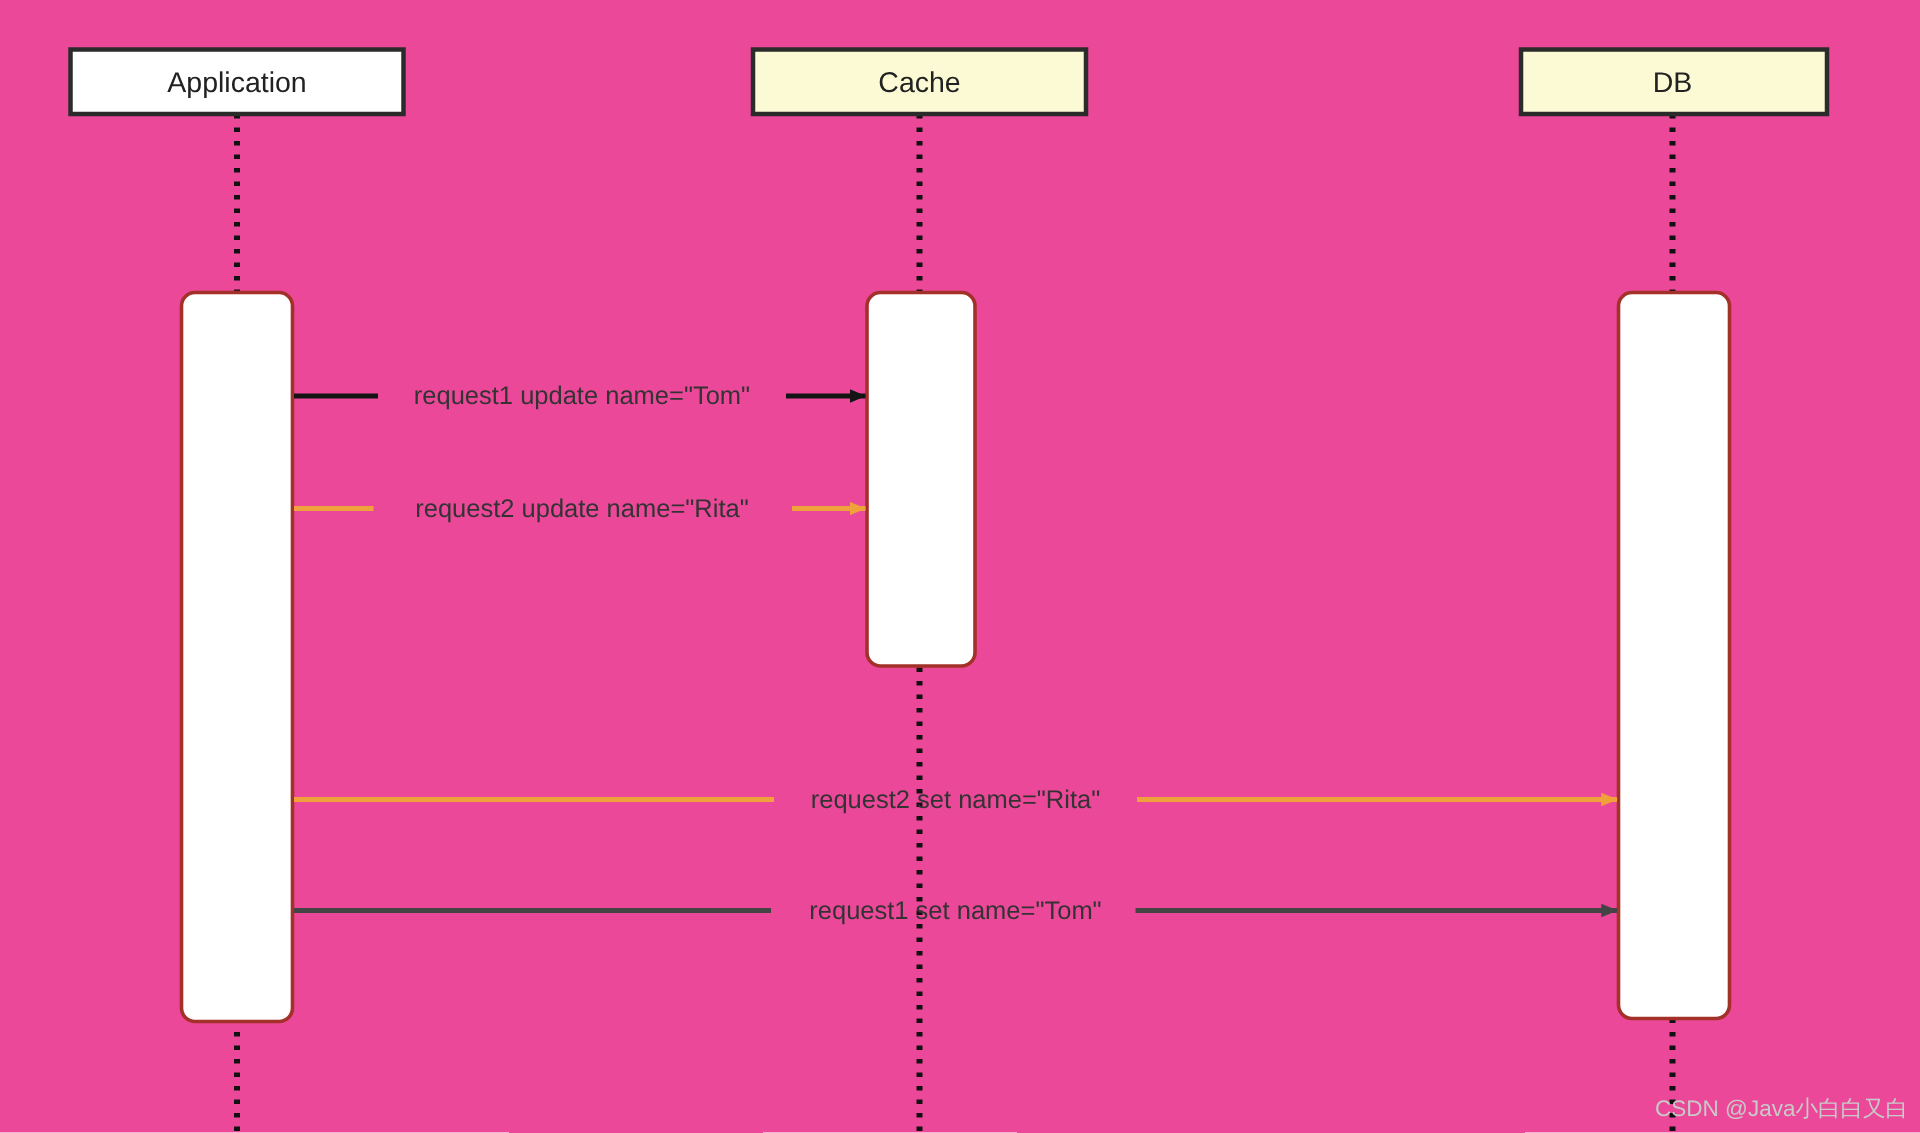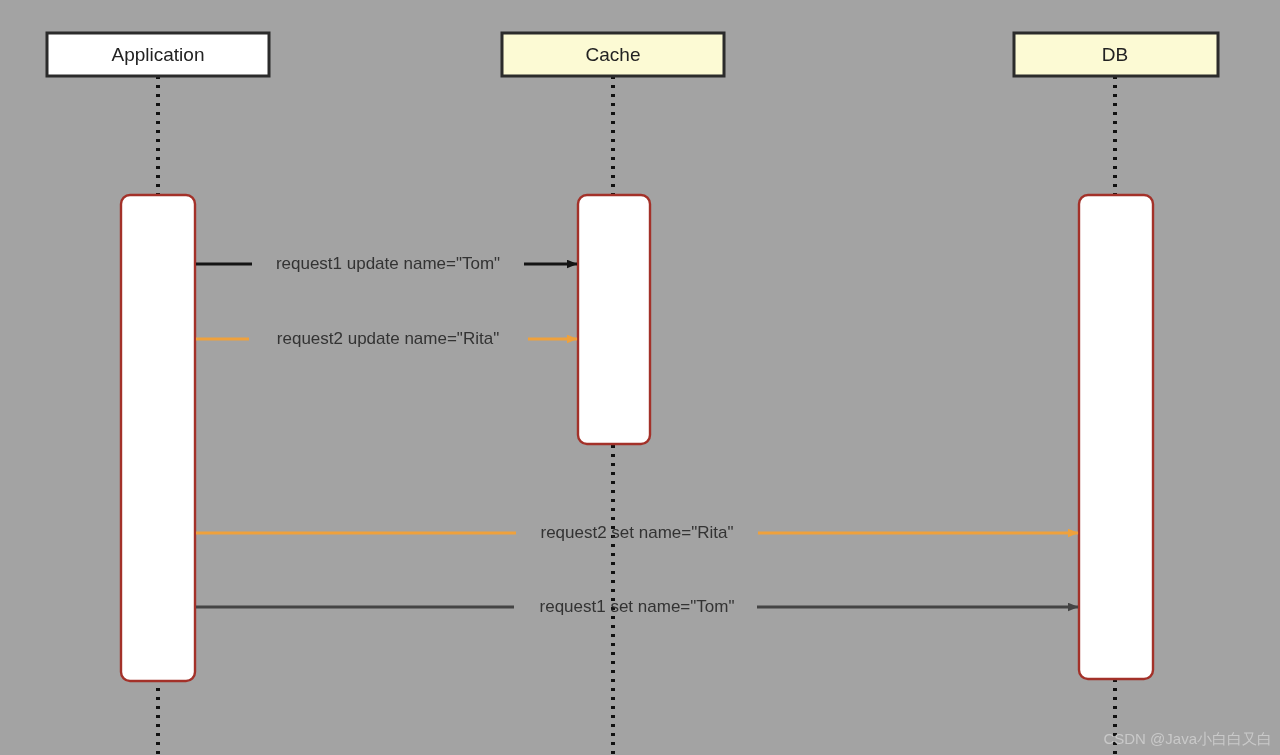--- a/index.html
+++ b/index.html
@@ -10,21 +10,21 @@
   body {
     font-family: "Liberation Sans", sans-serif;
     width: 1280px;
     height: 755px;
     overflow: hidden;
   }
   #diagram-root {
     position: relative;
     width: 1280px;
     height: 755px;
-    background: #a3a3a3;
+    background: #ec4899;
   }
   svg.seq-canvas {
     position: absolute;
     left: 0;
     top: 0;
     width: 1280px;
     height: 755px;
     display: block;
   }
   .participant-label {

